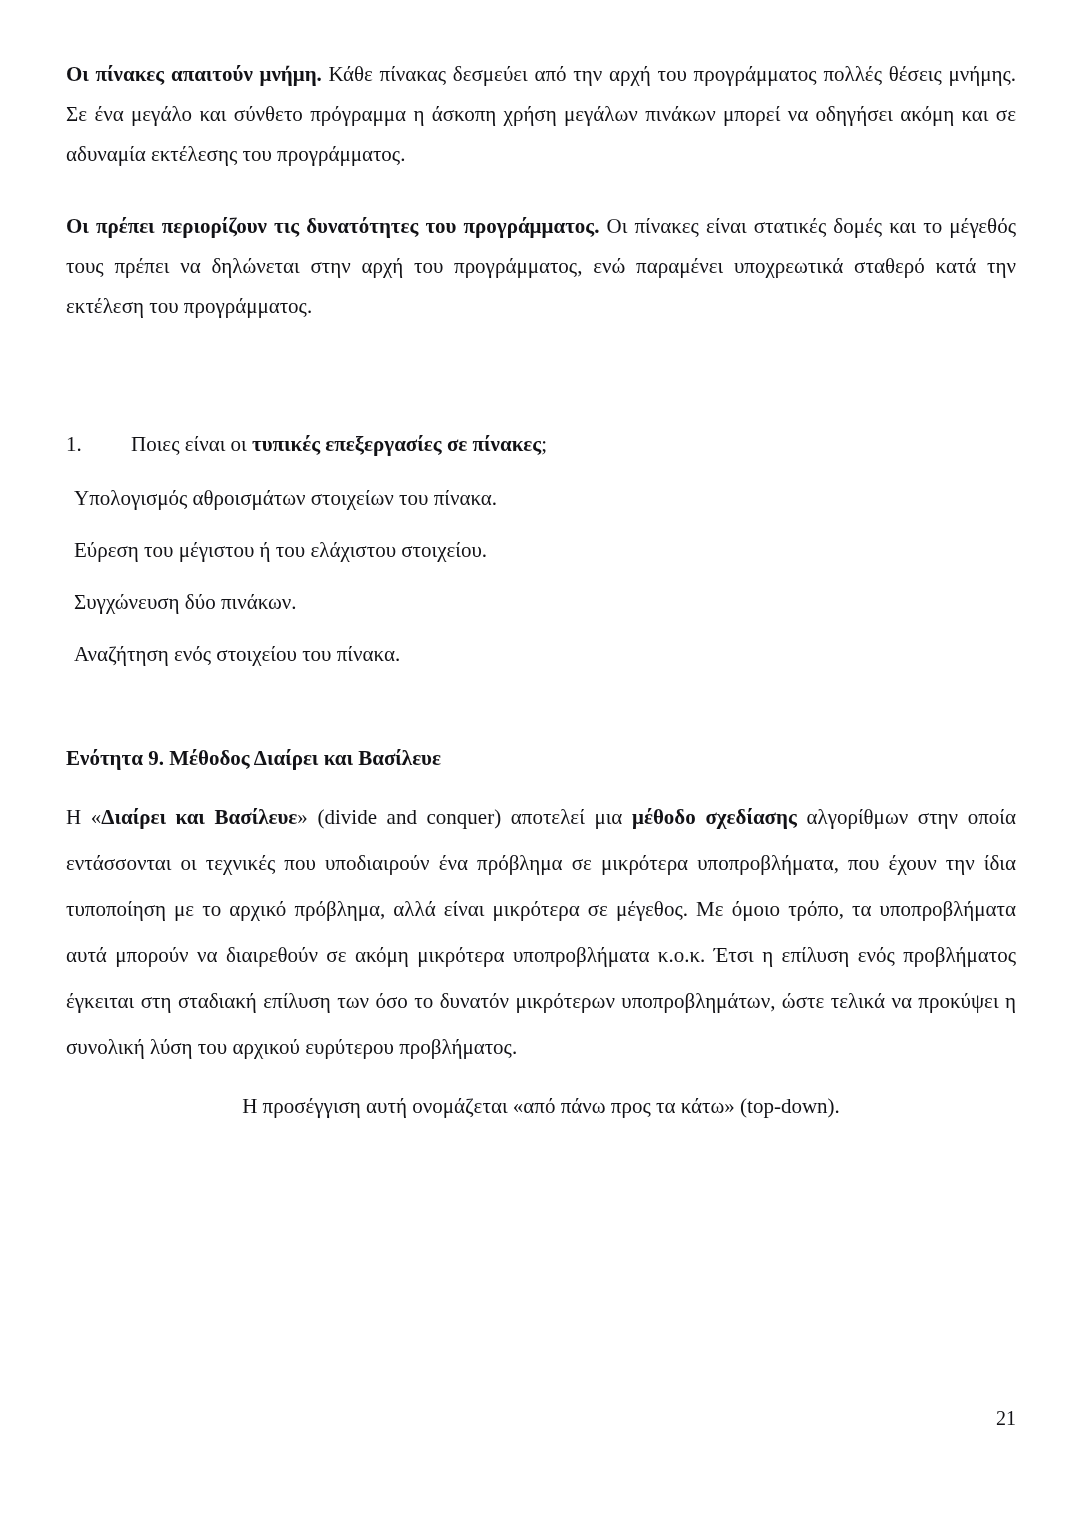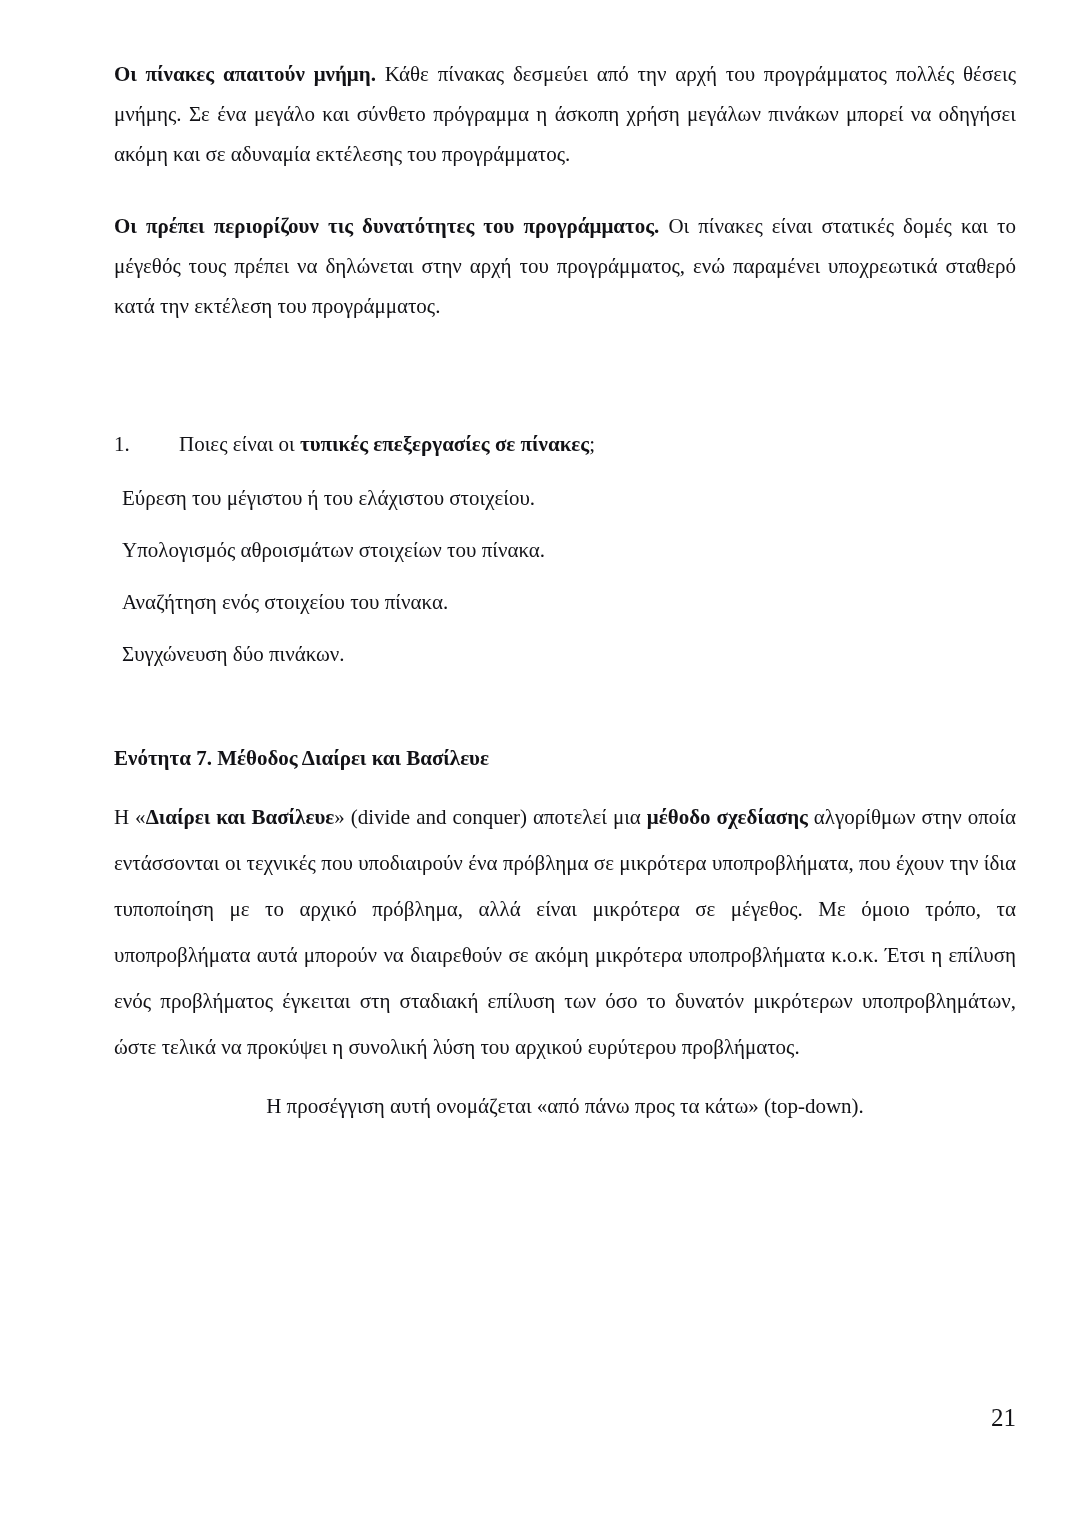--- a/index.html
+++ b/index.html
@@ -9,21 +9,20 @@
     height: 1527px;
     position: relative;
     font-family: "Liberation Serif", "DejaVu Serif", serif;
     color: #121216;
     overflow: hidden;
   }
   .page {
     position: absolute;
     inset: 0;
     padding: 54px 64px 0 66px;
-    margin-left: 48px;
   }
   p, h2 {
     font-size: 21px;
     line-height: 40px;
     text-align: justify;
     font-weight: normal;
   }
   strong { font-weight: bold; }
   .para-limits { margin-top: 32px; }
   .question-16 { margin-top: 98px; text-align: left; }
@@ -47,43 +46,43 @@
     text-align: left;
     padding-left: 36px;
   }
   .q1-num { display: inline-block; width: 30px; }
   .answer-para { margin-top: 16px; line-height: 46px; }
   .topdown-para { margin-top: 16px; text-align: center; }
   .page-number {
     position: absolute;
     top: 1404px;
     right: 64px;
-    font-size: 25px;
+    font-size: 20px;
     line-height: 28px;
   }
 </style>
 </head>
 <body>
 
 <div class="page">
 
   <p class="para-memory"><strong>Οι πίνακες απαιτούν μνήμη.</strong><span> Κάθε πίνακας δεσμεύει από την αρχή του προγράμματος πολλές θέσεις μνήμης. Σε ένα μεγάλο και σύνθετο πρόγραμμα η άσκοπη χρήση μεγάλων πινάκων μπορεί να οδηγήσει ακόμη και σε αδυναμία εκτέλεσης του προγράμματος.</span></p>
 
   <p class="para-limits"><strong>Οι πρέπει περιορίζουν τις δυνατότητες του προγράμματος.</strong><span> Οι πίνακες είναι στατικές δομές και το μέγεθός τους πρέπει να δηλώνεται στην αρχή του προγράμματος, ενώ παραμένει υποχρεωτικά σταθερό κατά την εκτέλεση του προγράμματος.</span></p>
 
   <p class="question-16"><span class="q16-num">1.</span><span>Ποιες είναι οι </span><strong>τυπικές επεξεργασίες σε πίνακες</strong><span>;</span></p>
 
   <div class="ops-list">
+    <p>Υπολογισμός αθροισμάτων στοιχείων του πίνακα.</p>
     <p>Εύρεση του μέγιστου ή του ελάχιστου στοιχείου.</p>
-    <p>Υπολογισμός αθροισμάτων στοιχείων του πίνακα.</p>
+    <p>Συγχώνευση δύο πινάκων.</p>
     <p>Αναζήτηση ενός στοιχείου του πίνακα.</p>
-    <p>Συγχώνευση δύο πινάκων.</p>
   </div>
 
-  <h2 class="section-heading">Ενότητα 7. Μέθοδος Διαίρει και Βασίλευε</h2>
+  <h2 class="section-heading">Ενότητα 9. Μέθοδος Διαίρει και Βασίλευε</h2>
 
 
   <p class="answer-para"><span>Η «</span><strong>Διαίρει και Βασίλευε</strong><span>» (divide and conquer) αποτελεί μια </span><strong>μέθοδο σχεδίασης</strong><span> αλγορίθμων στην οποία εντάσσονται οι τεχνικές που υποδιαιρούν ένα πρόβλημα σε μικρότερα υποπροβλήματα, που έχουν την ίδια τυποποίηση με το αρχικό πρόβλημα, αλλά είναι μικρότερα σε μέγεθος. Με όμοιο τρόπο, τα υποπροβλήματα αυτά μπορούν να διαιρεθούν σε ακόμη μικρότερα υποπροβλήματα κ.ο.κ. Έτσι η επίλυση ενός προβλήματος έγκειται στη σταδιακή επίλυση των όσο το δυνατόν μικρότερων υποπροβλημάτων, ώστε τελικά να προκύψει η συνολική λύση του αρχικού ευρύτερου προβλήματος.</span></p>
 
   <p class="topdown-para">Η προσέγγιση αυτή ονομάζεται «από πάνω προς τα κάτω» (top-down).</p>
 
 </div>
 
 <div class="page-number">21</div>
 

